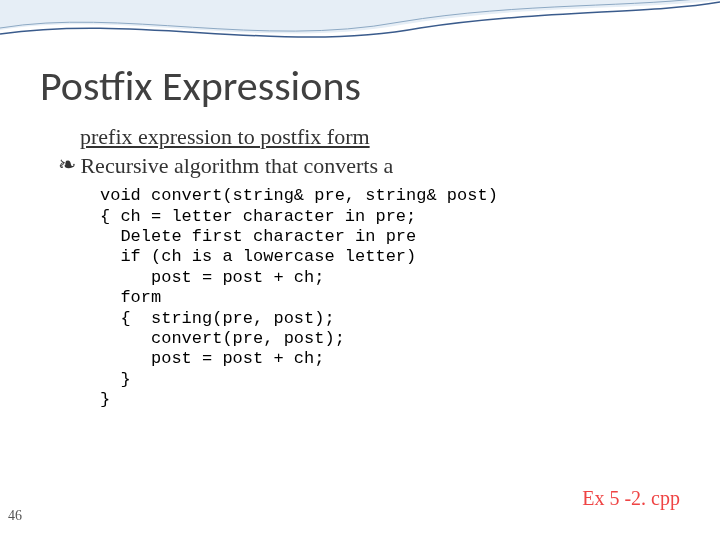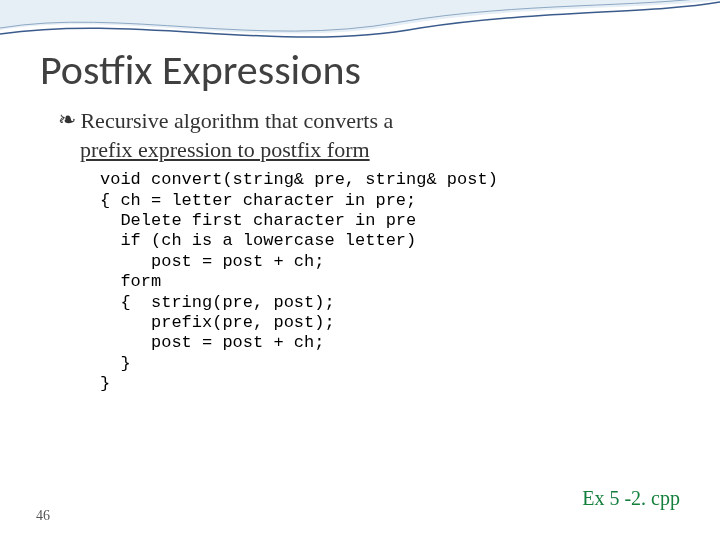--- a/index.html
+++ b/index.html
@@ -1,53 +1,53 @@
 <!DOCTYPE html>
 <html><head>
 <meta charset="utf-8">
 <style>
 html,body{margin:0;padding:0}
 body{width:720px;height:540px;background:#fff;font-family:Georgia,'Times New Roman',serif;position:relative;overflow:hidden}
 .wave{position:absolute;top:0;left:0;width:720px;height:60px}
-.content{position:relative;padding:44px 40px 0 40px}
+.content{position:relative;padding:60px 40px 0 40px}
 .title{font-family:'Trebuchet MS','Segoe UI',Calibri,sans-serif;font-size:42px;color:#404040;margin:0 0 12px 0;font-weight:normal}
 .bullet-line{font-size:22px;color:#333;margin:0 0 0 18px;line-height:1.3}
 .bullet-line .swirl{font-family:serif;display:inline-block;transform:translateY(-1px);margin-right:4px}
 .sub{text-decoration:underline;margin-left:40px}
 pre.code{font-family:'Courier New',monospace;font-size:17px;line-height:1.2;margin:6px 0 0 60px;color:#000}
 pre.code b{font-weight:normal}
-.footer-ref{position:absolute;right:40px;bottom:30px;font-size:20px;color:#15803d}
-.page-num{position:absolute;left:36px;bottom:16px;font-size:14px;color:#555}
+.footer-ref{position:absolute;right:40px;bottom:30px;font-size:20px;color:#ef4444}
+.page-num{position:absolute;left:8px;bottom:16px;font-size:14px;color:#555}
 </style>
 </head>
 <body>
 
 <svg class="wave" viewBox="0 0 720 60" preserveAspectRatio="none">
   <path d="M0,30 C120,10 260,50 400,25 C520,5 640,10 720,0 L720,0 L0,0 Z" fill="#e6eef6"></path>
   <path d="M0,34 C140,14 280,54 420,28 C540,10 650,14 720,2" fill="none" stroke="#3a5b8c" stroke-width="1.5"></path>
   <path d="M0,28 C120,8 260,48 400,22 C520,2 640,8 720,-4" fill="none" stroke="#8da9c4" stroke-width="1"></path>
 </svg>
 
 <div class="content">
   <h1 class="title">Postfix Expressions</h1>
 
+  <div class="bullet-line sub">
+    <span>prefix expression to postfix form</span>
+  </div>
   <div class="bullet-line">
     <span class="swirl">❧</span><span>Recursive algorithm that converts a</span>
-  </div>
-  <div class="bullet-line sub">
-    <span>prefix expression to postfix form</span>
   </div>
 
   <pre class="code"><span>void convert(string&amp; pre, string&amp; post)</span>
 <span>{ ch = letter character in pre;</span>
 <span>  Delete first character in pre</span>
 <span>  </span><b>if</b><span> (ch is a lowercase letter)</span>
 <span>     post = post + ch;</span>
 <span>  </span><b>form</b>
 <span>  {  string(pre, post);</span>
-<span>     prefix(pre, post);</span>
+<span>     convert(pre, post);</span>
 <span>     post = post + ch;</span>
 <span>  }</span>
 <span>}</span></pre>
 </div>
 
 <div class="footer-ref">Ex 5 -2. cpp</div>
 <div class="page-num">46</div>
 
 </body></html>

